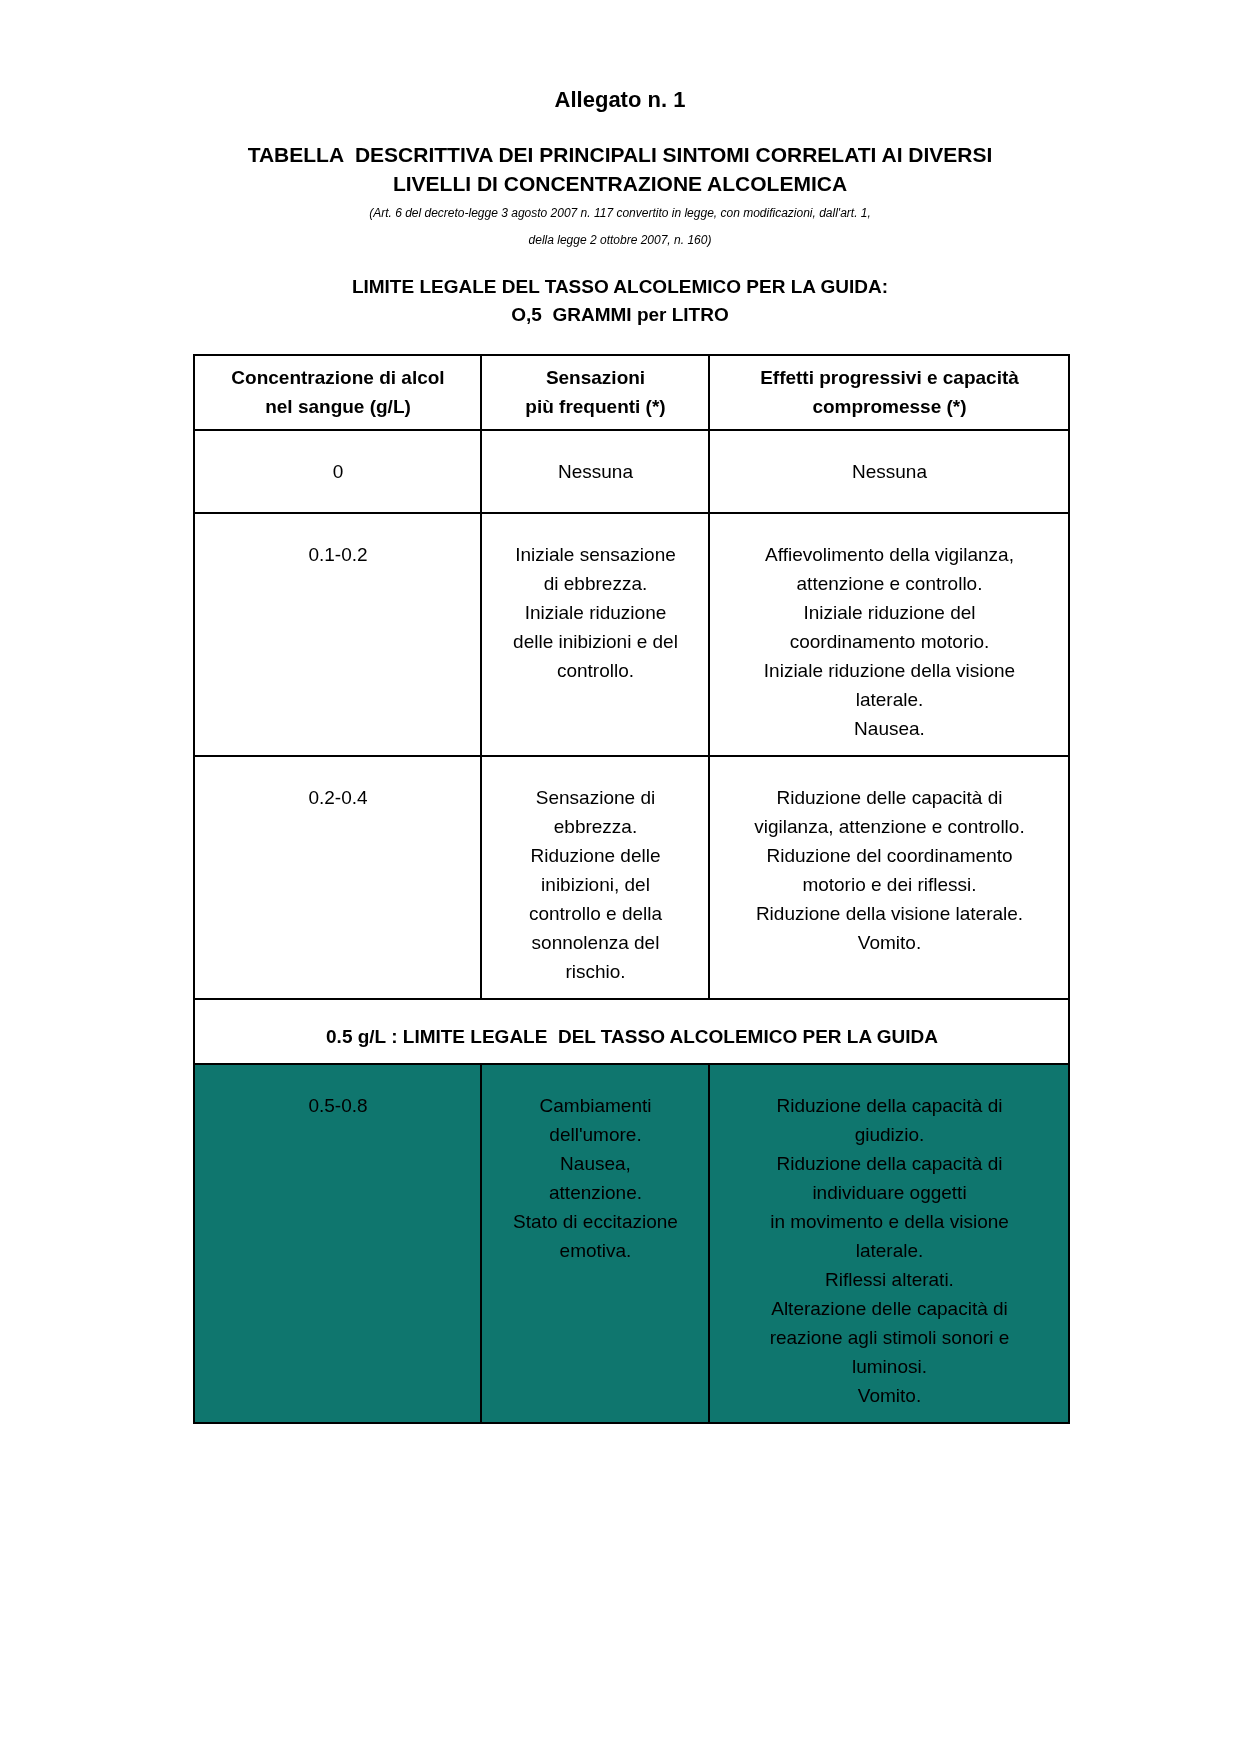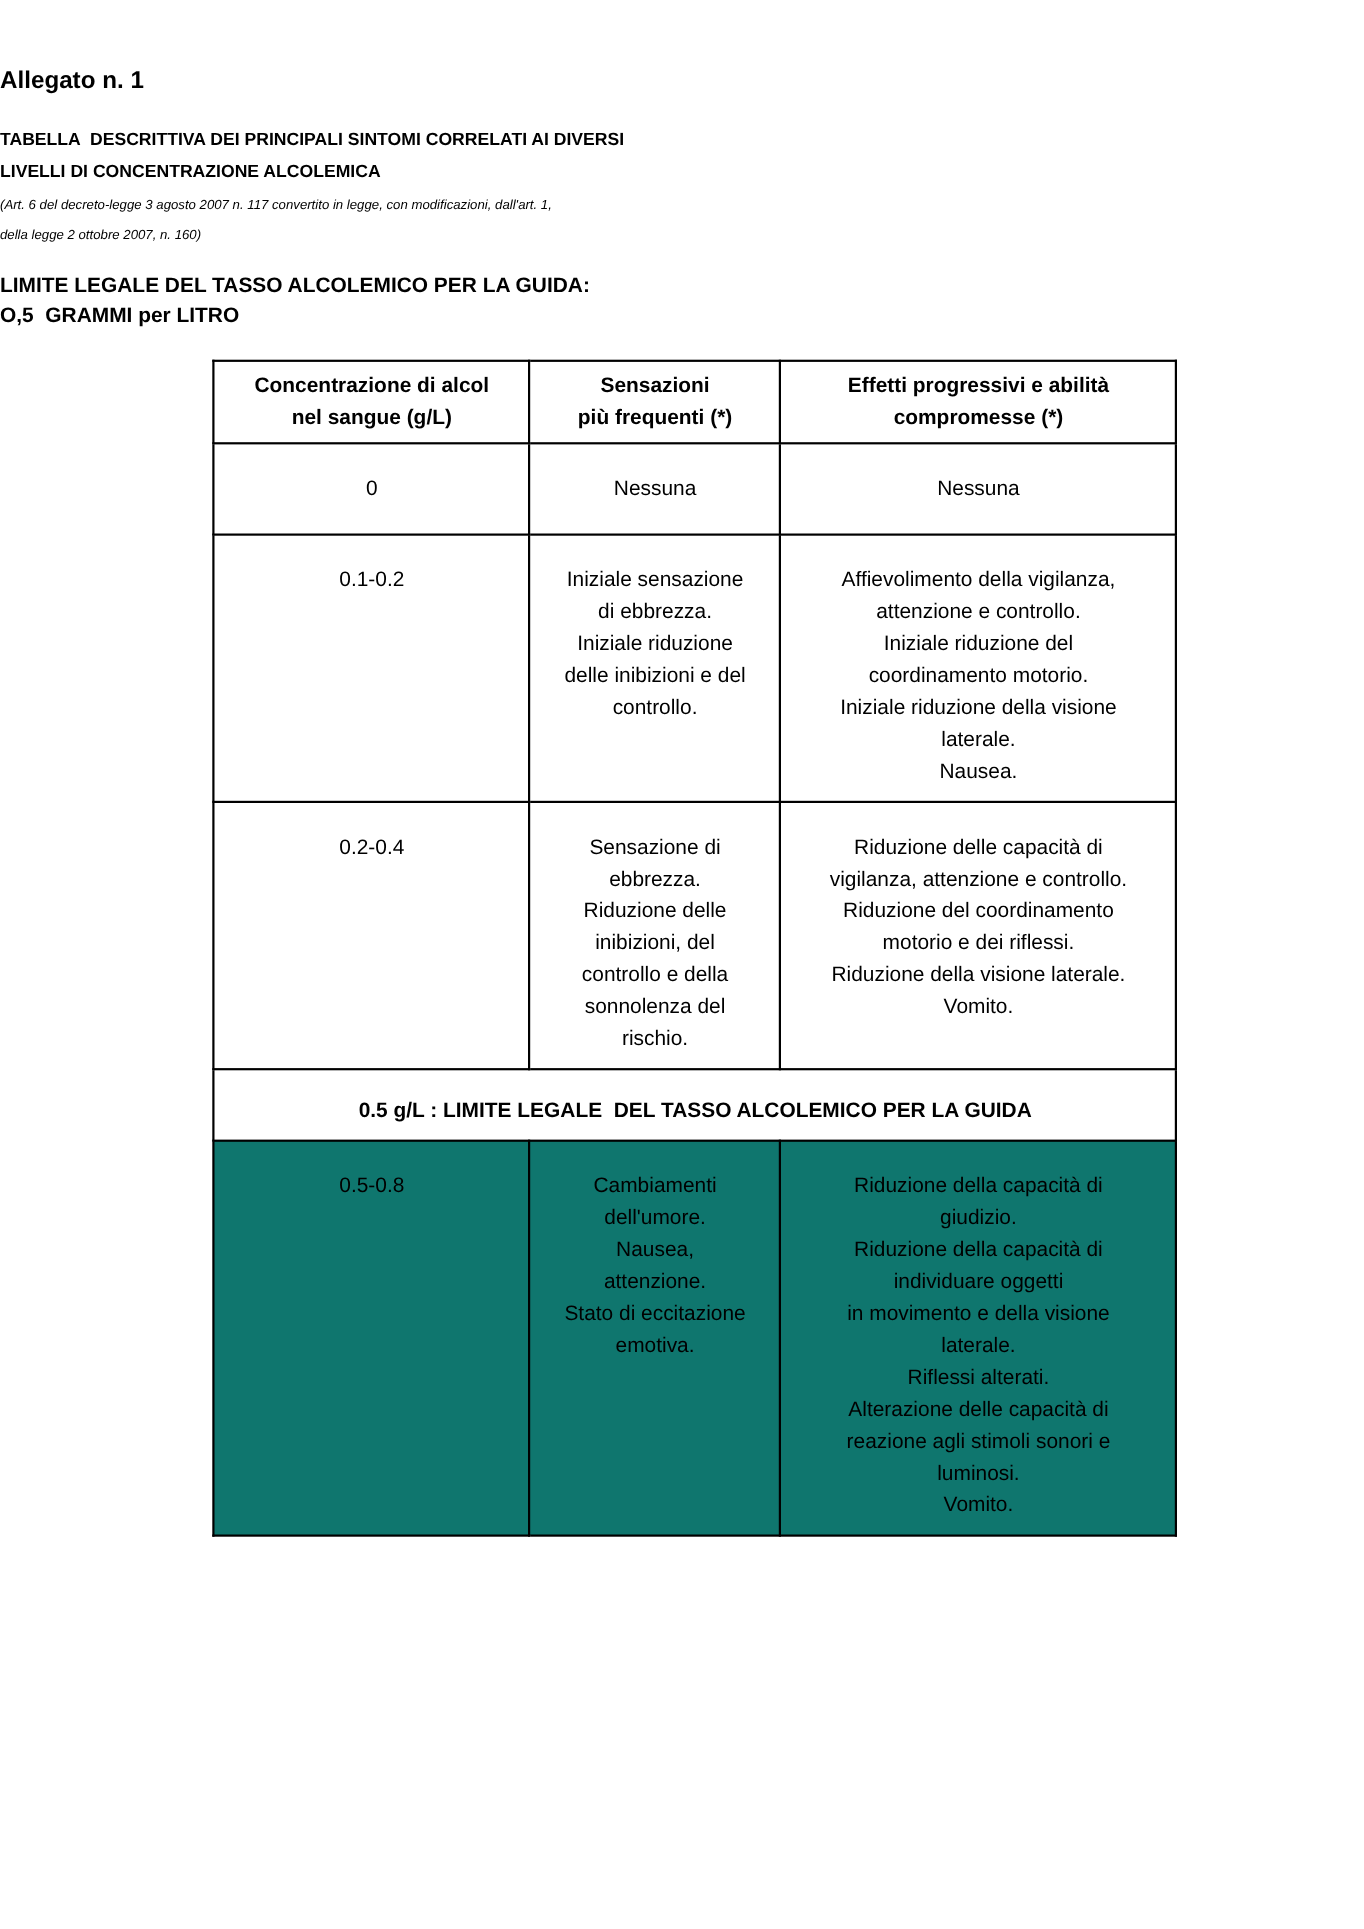--- a/index.html
+++ b/index.html
@@ -10,30 +10,31 @@
   .page {
     position: relative;
     width: 1240px;
     height: 1754px;
     background: #ffffff;
     color: #000000;
     font-family: "Liberation Sans", sans-serif;
     overflow: hidden;
   }
   .doc-header {
-    padding-top: 60px;
+    text-align: center;
+    padding-top: 87px;
   }
   .annex-title {
     font-size: 22px;
     font-weight: bold;
     line-height: 26px;
   }
   .main-title {
     margin-top: 27px;
-    font-size: 16px;
+    font-size: 21px;
     font-weight: bold;
     line-height: 29px;
     white-space: pre-wrap;
   }
   .legal-ref {
     margin-top: 2px;
     font-size: 12px;
     font-style: italic;
     line-height: 27px;
     white-space: pre-wrap;
@@ -106,21 +107,21 @@
       <col class="c1">
         <col class="c2">
         <col class="c3">
     </colgroup>
     <tbody>
       <tr class="row-header">
         <th>Concentrazione di alcol
 nel sangue (g/L)</th>
         <th>Sensazioni
 più frequenti (*)</th>
-        <th>Effetti progressivi e abilità
+        <th>Effetti progressivi e capacità
 compromesse (*)</th>
       </tr>
 
       <tr class="row-zero">
         <td>0</td>
         <td>Nessuna</td>
         <td>Nessuna</td>
       </tr>
 
       <tr class="row-low">

